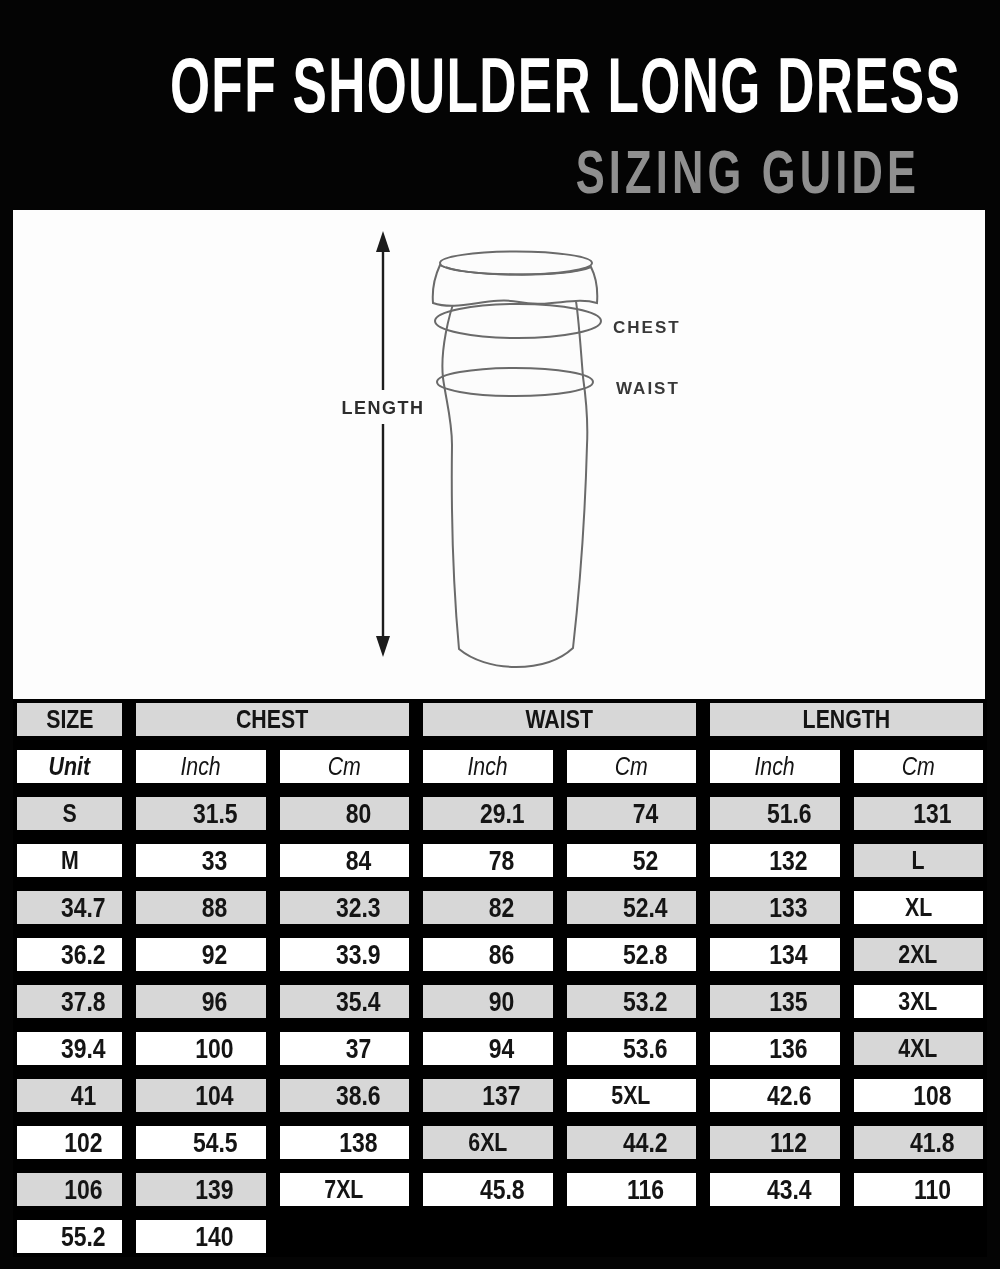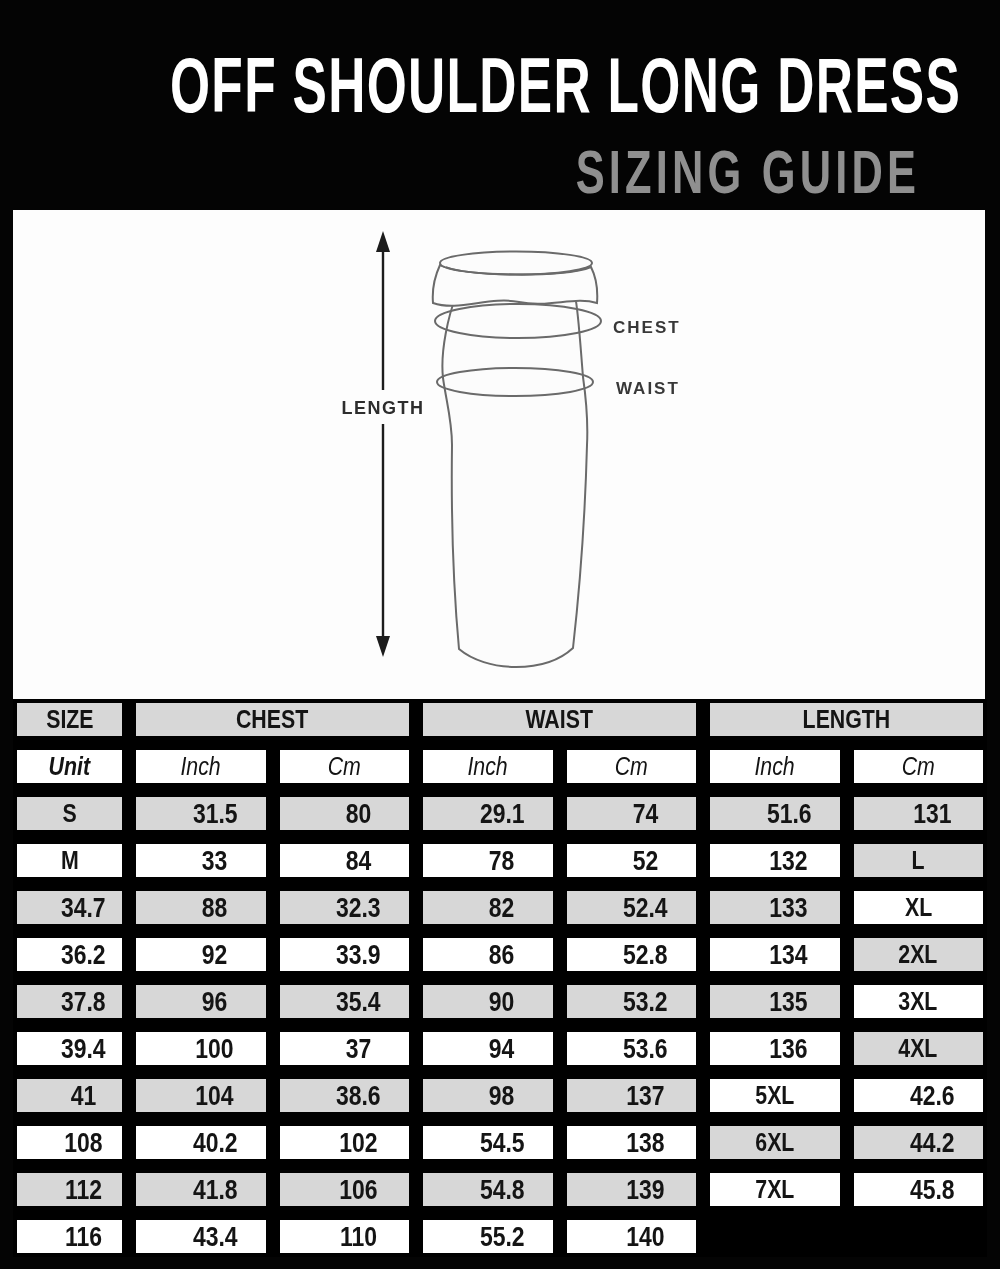--- a/index.html
+++ b/index.html
@@ -269,38 +269,32 @@
       <div class="cell val gray">
         <span class="cond">41</span>
       </div>
       <div class="cell val gray">
         <span class="cond">104</span>
       </div>
       <div class="cell val gray">
         <span class="cond">38.6</span>
       </div>
       <div class="cell val gray">
-        <span class="cond">98</span>
-      </div>
-      <div class="cell val gray">
         <span class="cond">137</span>
       </div>
       <div class="cell size-lbl">
         <span class="cond">5XL</span>
       </div>
       <div class="cell val">
         <span class="cond">42.6</span>
       </div>
       <div class="cell val">
         <span class="cond">108</span>
       </div>
       <div class="cell val">
-        <span class="cond">40.2</span>
-      </div>
-      <div class="cell val">
         <span class="cond">102</span>
       </div>
       <div class="cell val">
         <span class="cond">54.5</span>
       </div>
       <div class="cell val">
         <span class="cond">138</span>
       </div>
       <div class="cell size-lbl gray">
         <span class="cond">6XL</span>
@@ -311,23 +305,20 @@
       <div class="cell val gray">
         <span class="cond">112</span>
       </div>
       <div class="cell val gray">
         <span class="cond">41.8</span>
       </div>
       <div class="cell val gray">
         <span class="cond">106</span>
       </div>
       <div class="cell val gray">
-        <span class="cond">54.8</span>
-      </div>
-      <div class="cell val gray">
         <span class="cond">139</span>
       </div>
       <div class="cell size-lbl">
         <span class="cond">7XL</span>
       </div>
       <div class="cell val">
         <span class="cond">45.8</span>
       </div>
       <div class="cell val">
         <span class="cond">116</span>

